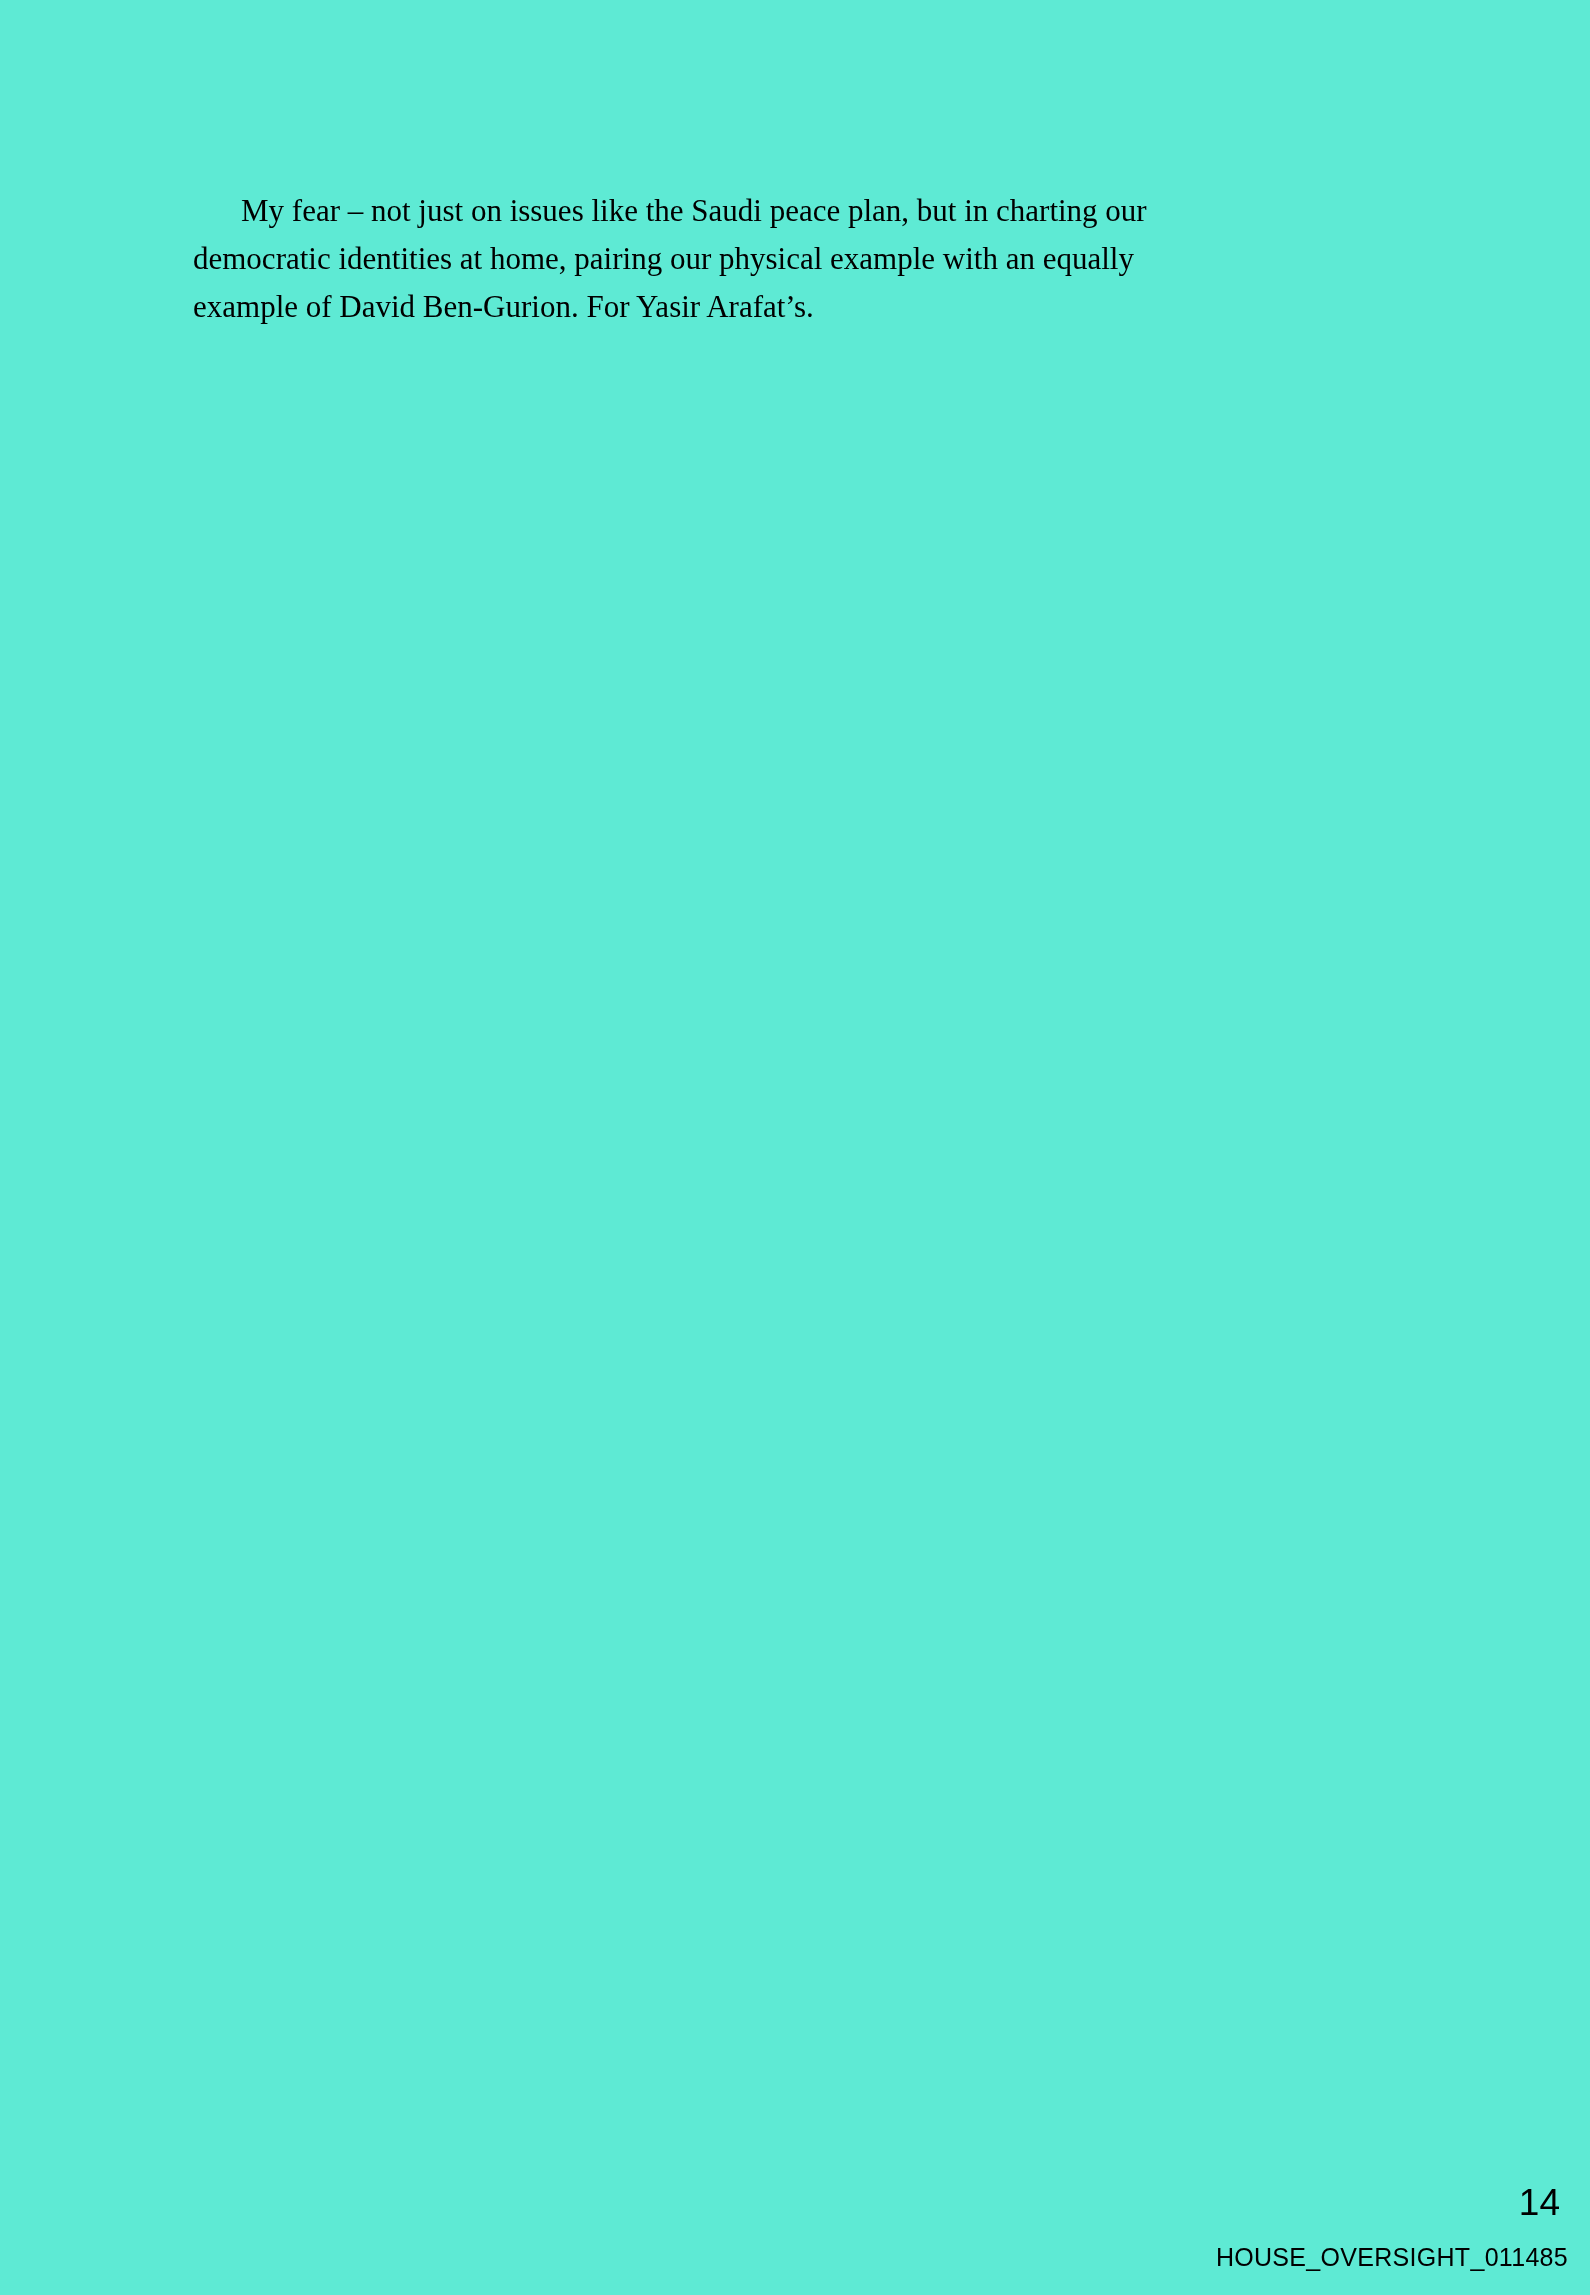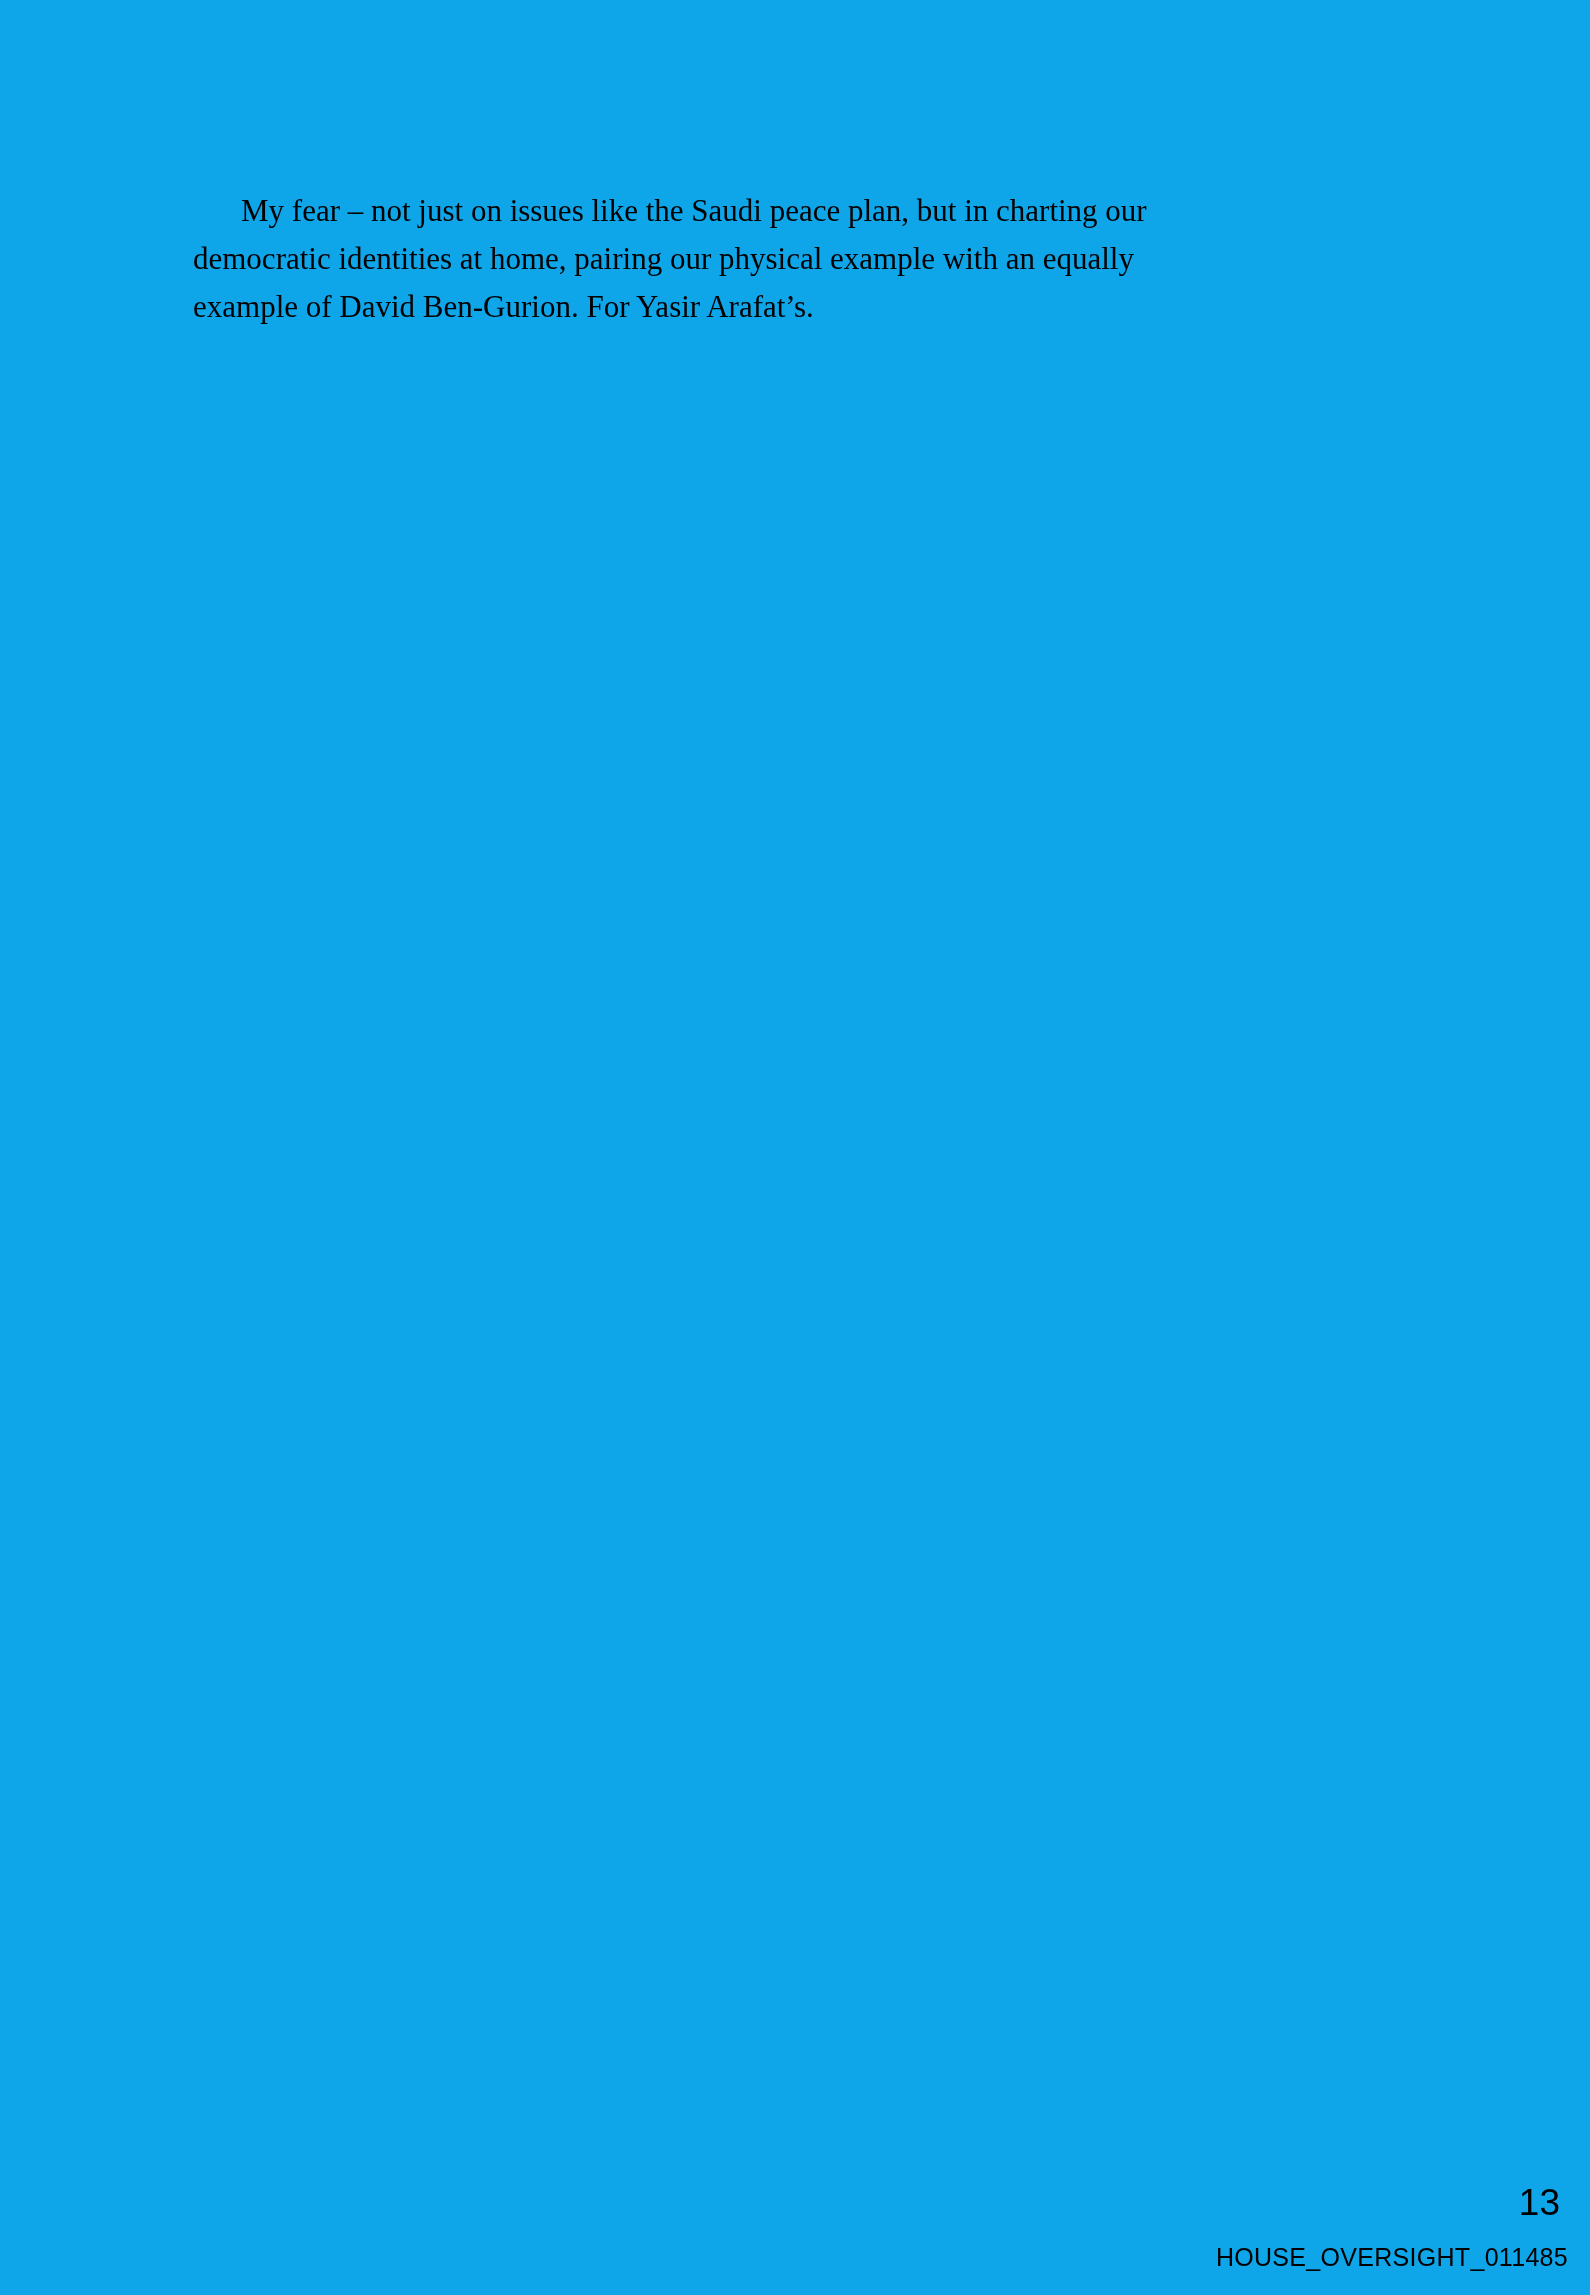--- a/index.html
+++ b/index.html
@@ -4,21 +4,21 @@
 <style>
   html, body {
     margin: 0;
     padding: 0;
     background: #ffffff;
   }
   .page {
     position: relative;
     width: 1591px;
     height: 2295px;
-    background: #0ea5e9;
+    background: #5eead4;
     overflow: hidden;
     font-family: "Liberation Serif", serif;
     color: #000000;
   }
   .paragraph {
     position: absolute;
     left: 193px;
     top: 187px;
     width: 1258px;
     font-family: "Liberation Serif", serif;
@@ -56,18 +56,18 @@
 <body>
 
 <div class="page">
 
   <div class="paragraph">
     <div class="line indented">My fear – not just on issues like the Saudi peace plan, but in charting our</div>
     <div class="line">democratic identities at home, pairing our physical example with an equally</div>
     <div class="line">example of David Ben-Gurion. For Yasir Arafat’s.</div>
   </div>
 
-  <div class="page-number">13</div>
+  <div class="page-number">14</div>
 
   <div class="bates-stamp">HOUSE_OVERSIGHT_011485</div>
 
 </div>
 
 
 </body></html>

